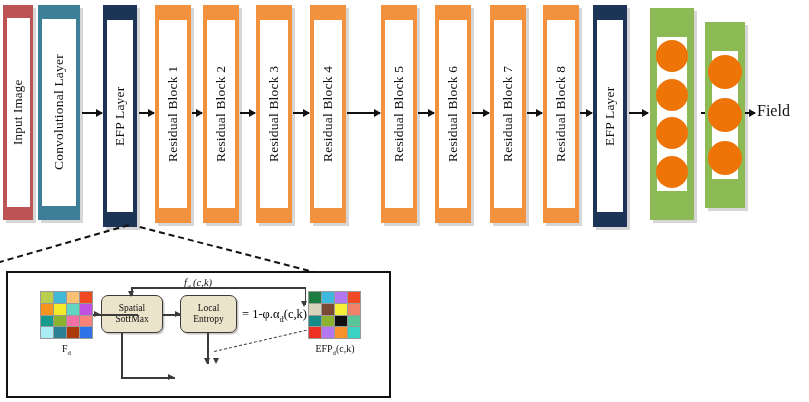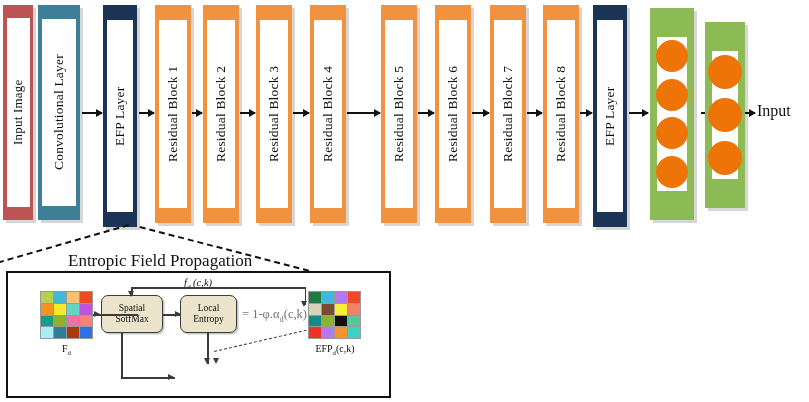--- a/index.html
+++ b/index.html
@@ -47,21 +47,21 @@
 
   .pline{position:absolute;background:#3b3b3b;}
   .pline.h{height:1.6px;}
   .pline.v{width:1.6px;}
   .ahead{position:absolute;width:0;height:0;}
   .ahead.r{border-left:6px solid #3b3b3b;border-top:3.6px solid transparent;border-bottom:3.6px solid transparent;}
   .ahead.d{border-top:6px solid #3b3b3b;border-left:3.6px solid transparent;border-right:3.6px solid transparent;}
 
   .pdash{position:absolute;border-top:1.8px dashed #3b3b3b;height:0;transform-origin:0 0;}
 
-  .eq{position:absolute;font-size:12.5px;white-space:nowrap;color:#737373;}
+  .eq{position:absolute;font-size:12.5px;white-space:nowrap;color:#000000;}
   .fd-lbl{position:absolute;font-size:10.5px;white-space:nowrap;color:#111;font-style:italic;}
   sub{font-size:.68em;}
 </style>
 </head>
 <body>
 
 <div id="root">
 
   <div id="pipeline">
       <div class="block" style="left: 3px; top: 5px; width: 30px; height: 215px;">
@@ -164,26 +164,25 @@
       <div class="block" style="left: 705px; top: 22px; width: 40px; height: 186px;">
         <div class="shadow"></div>
         <div class="frame" style="background: rgb(140, 187, 85);"></div>
         <div class="inner" style="inset: 29px 7px;"></div>
         <div class="node" style="left: 3px; top: 33.3333px; width: 34px; height: 34px; background: rgb(238, 116, 8);"></div>
         <div class="node" style="left: 3px; top: 76px; width: 34px; height: 34px; background: rgb(238, 116, 8);"></div>
         <div class="node" style="left: 3px; top: 118.667px; width: 34px; height: 34px; background: rgb(238, 116, 8);"></div>
       </div>
     </div>
 
-  <div class="outtext" style="left:757px;top:102px;">Input</div>
+  <div class="outtext" style="left:757px;top:102px;">Field</div>
 
   <div class="dash" style="left:129px;top:226px;width:146px;transform:rotate(164deg);"></div>
   <div class="dash" style="left:140px;top:226px;width:254px;transform:rotate(14.5deg);"></div>
 
-  <div id="panel-title" style="left:68px;top:251px;">Entropic Field Propagation</div>
 
   <div id="panel" style="left:6px;top:271px;width:385px;height:127px;">
 
     <div class="grid" id="grid-in" style="left:32px;top:18px;width:53px;height:48px;">
         <i style="background: rgb(185, 205, 78);"></i>
         <i style="background: rgb(67, 185, 216);"></i>
         <i style="background: rgb(248, 193, 114);"></i>
         <i style="background: rgb(239, 74, 36);"></i>
         <i style="background: rgb(247, 148, 32);"></i>
         <i style="background: rgb(244, 234, 42);"></i>

